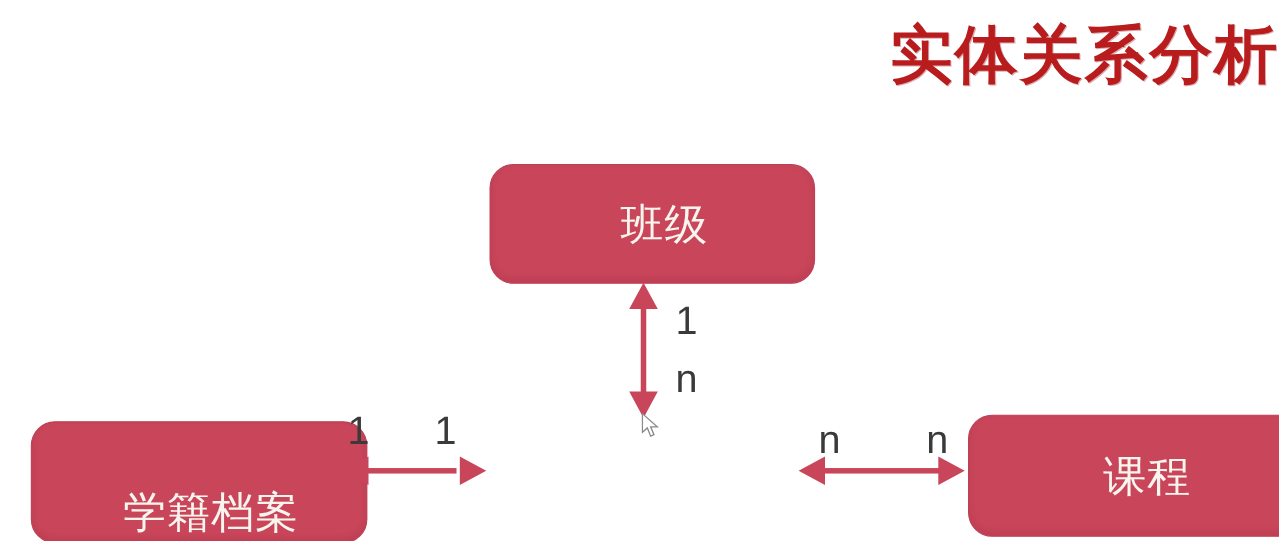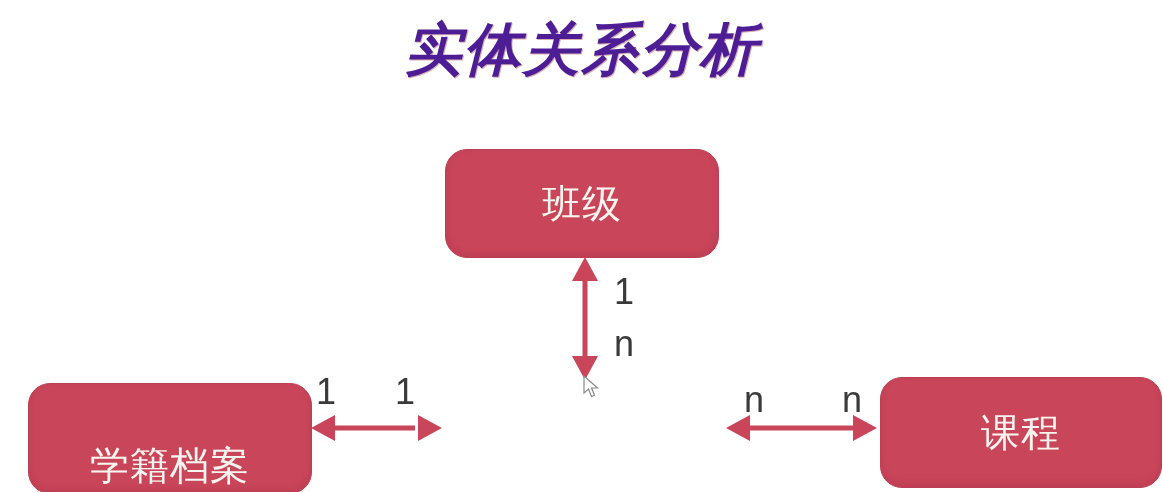--- a/index.html
+++ b/index.html
@@ -13,37 +13,37 @@
     width: 1163px;
     height: 492px;
     background: #ffffff;
     overflow: hidden;
   }
   .diagram-title {
     position: absolute;
     left: 0;
     top: 12px;
     width: 100%;
-    text-align: center;
+    text-align: right;
     font-size: 57px;
     font-weight: bold;
     letter-spacing: 2px;
-    color: #4c1d95;
+    color: #b91c1c;
     text-shadow: 1px 1px 0 rgba(150,20,35,0.35);
-    font-style: italic;
   }
   .entity {
     position: absolute;
     background: #c8455a;
     border: 1px solid #bc3f53;
     border-radius: 22px;
     display: flex;
     align-items: center;
     justify-content: center;
     box-shadow: inset 0 -3px 6px rgba(140,30,45,0.18);
+    padding-left: 22px;
   }
   .entity span {
     color: #f8f4ee;
     font-size: 39px;
     letter-spacing: 1px;
   }
   #entity-class   { left: 445px; top: 149px; width: 272px; height: 107px; }
   #entity-archive { left: 28px;  top: 383px; width: 282px; height: 109px; align-items: flex-end; }
   #entity-student { left: 443px; top: 376px; width: 280px; height: 110px; }
   #entity-course  { left: 880px; top: 377px; width: 280px; height: 109px; }

